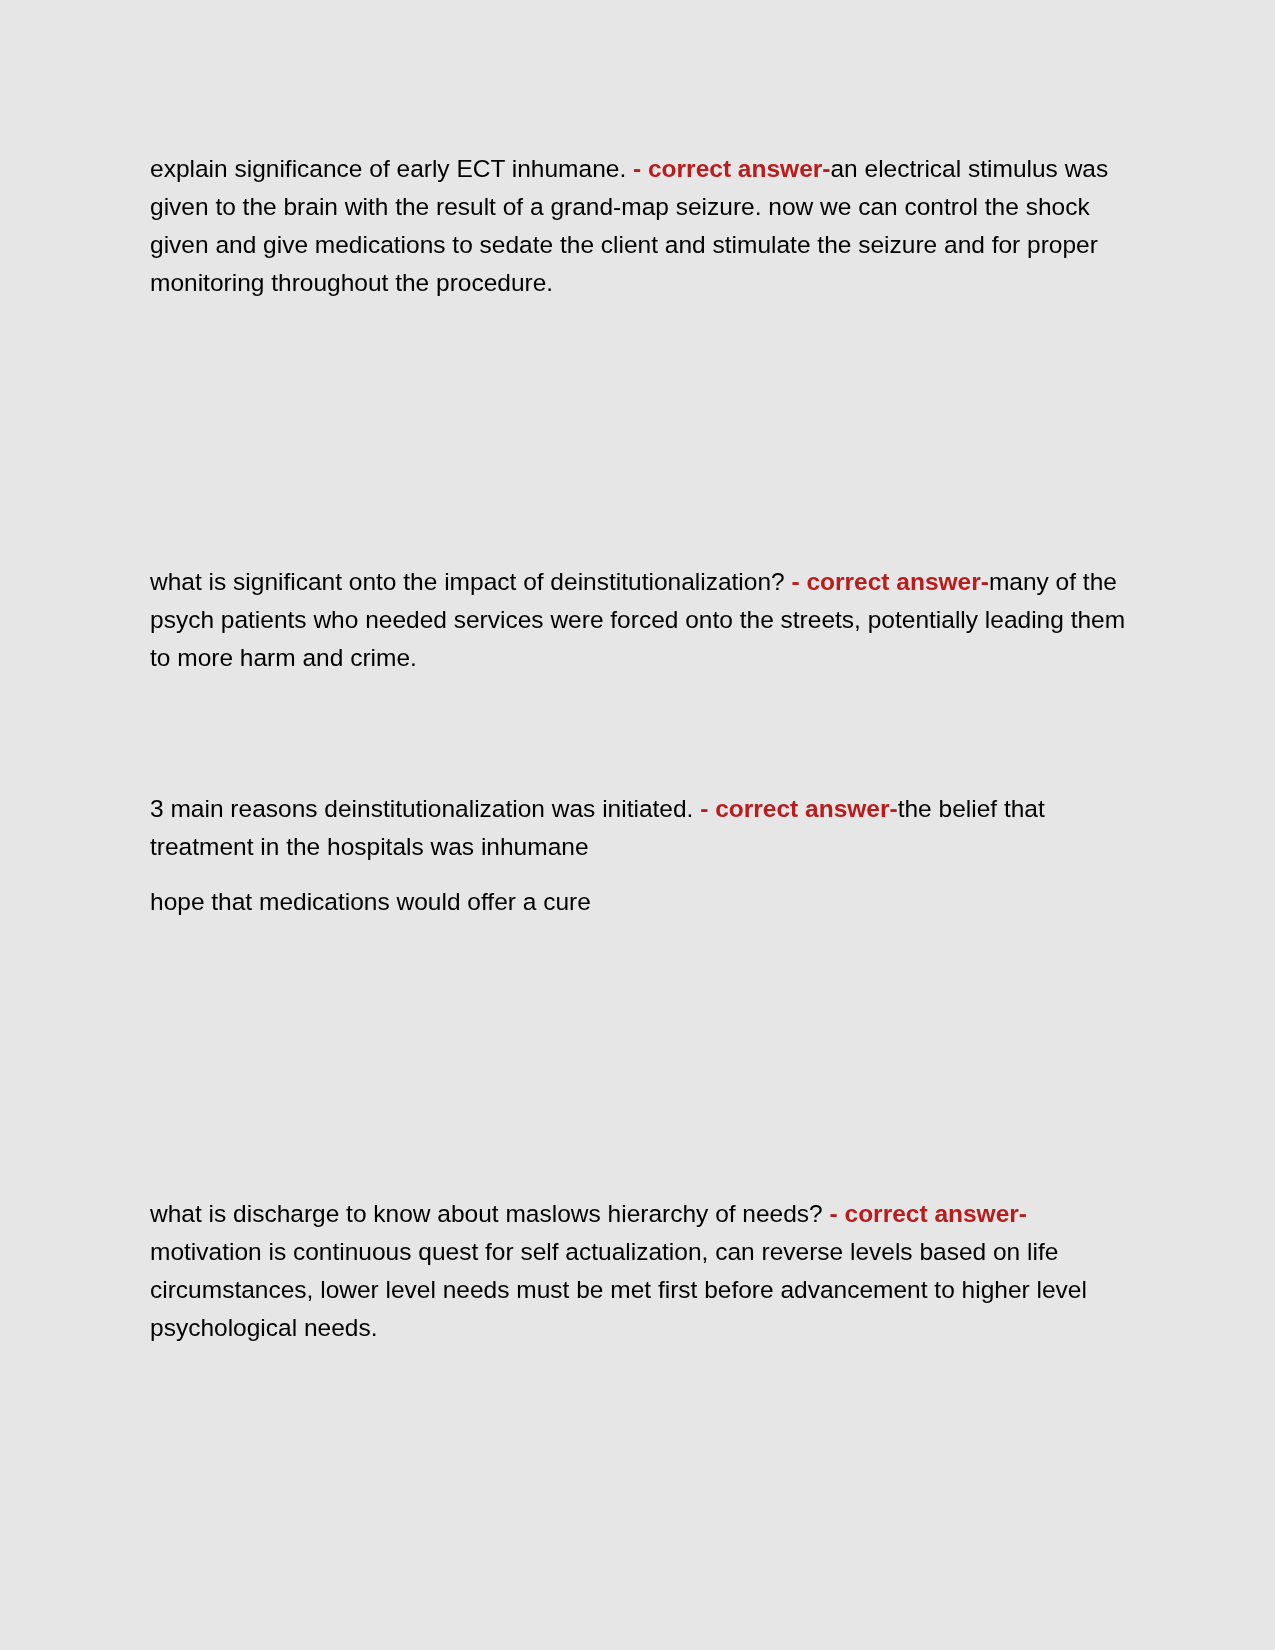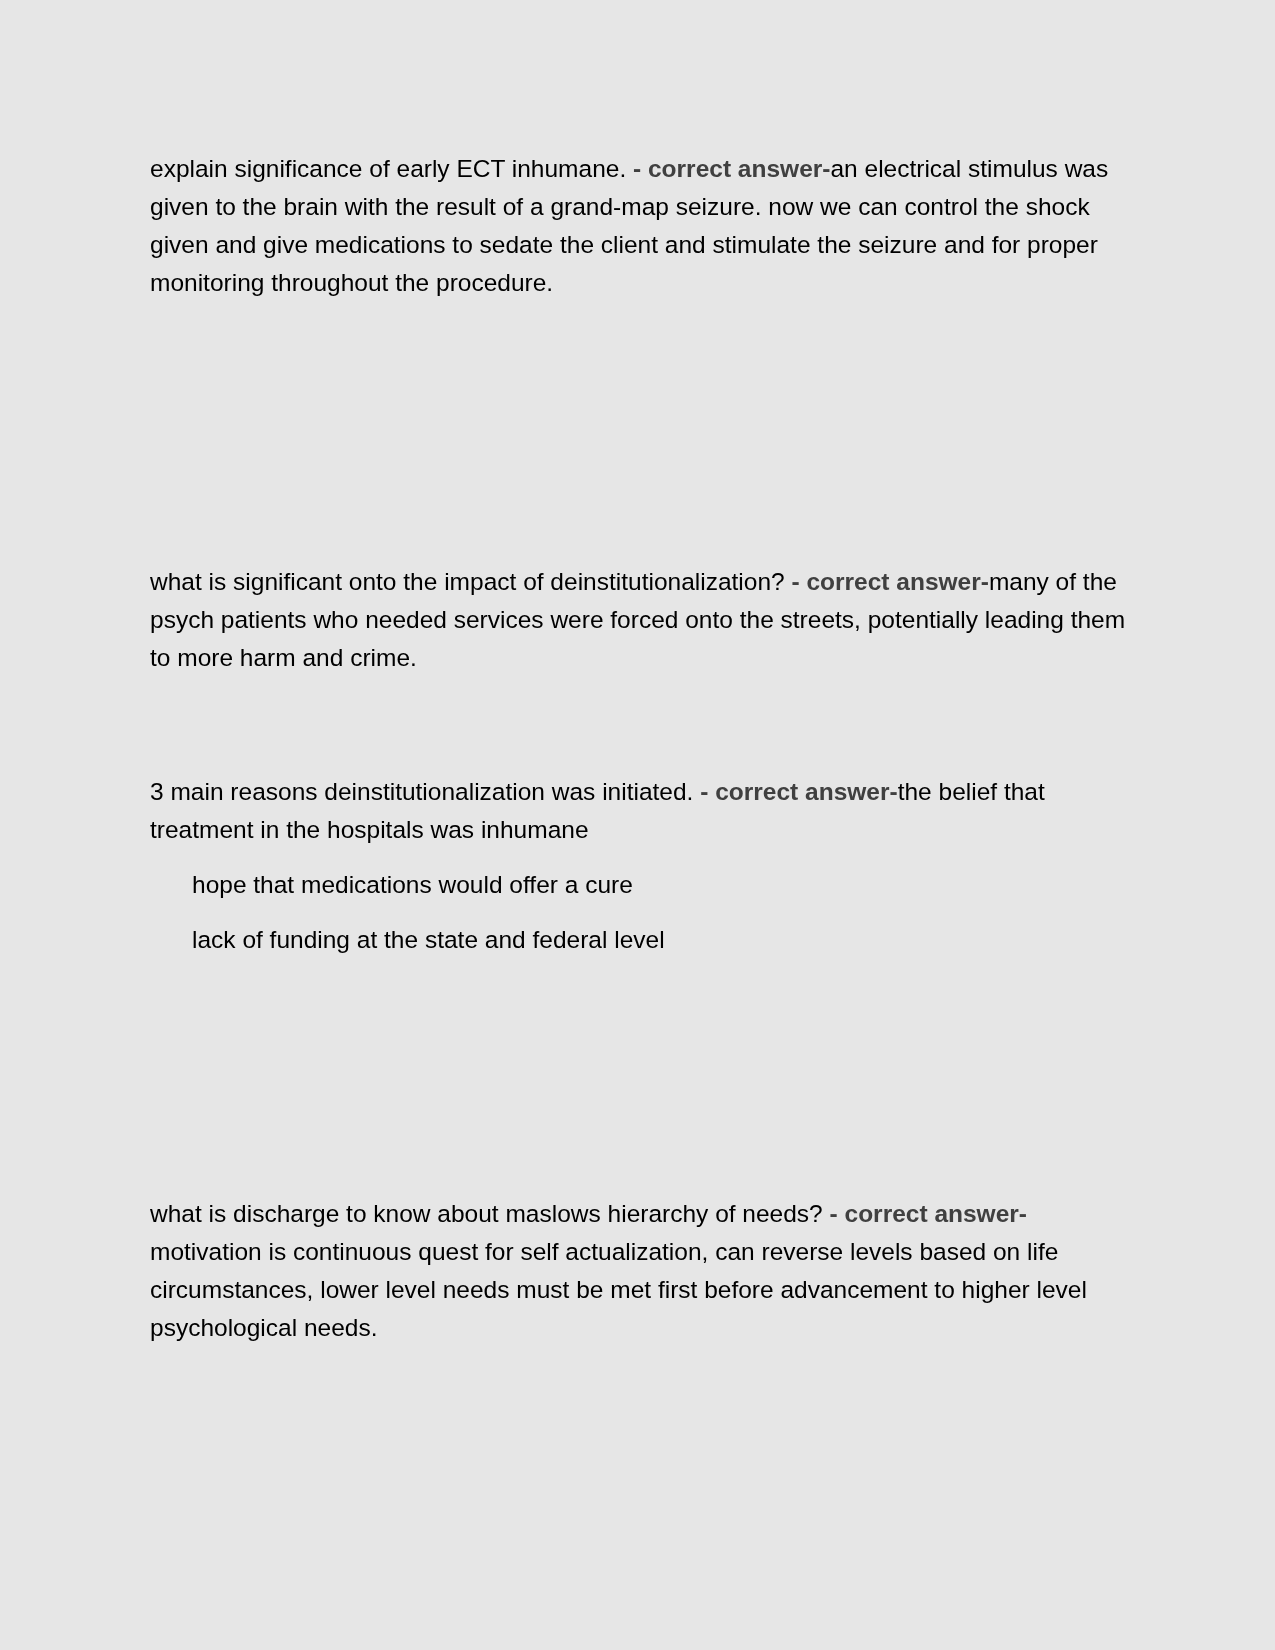--- a/index.html
+++ b/index.html
@@ -1,40 +1,39 @@
 <!DOCTYPE html>
 <html><head>
 <meta charset="utf-8">
 <style>
   html,body{margin:0;padding:0;}
   body{width:1275px;height:1650px;background:#e6e6e6;font-family:"Liberation Sans",sans-serif;color:#000;overflow:hidden;}
   .page{position:relative;width:1275px;height:1650px;}
   .qa{position:absolute;left:150px;width:980px;font-size:24.5px;line-height:38px;}
   .qa p{margin:0;}
-  .qa p.extra{margin-top:17px;margin-left:42px;}
-  .tag{color:#404040;font-weight:bold;margin-top:10px;}
+  .qa p.extra{margin-top:17px;}
+  .tag{color:#b91c1c;font-weight:bold;margin-top:10px;}
 </style>
 </head>
 <body>
 
 <div class="page">
 
   <div class="qa" style="top:150px">
     <p><span>explain significance of early ECT inhumane. </span><span class="tag">- correct answer-</span><span>an electrical stimulus was given to the brain with the result of a grand-map seizure. now we can control the shock given and give medications to sedate the client and stimulate the seizure and for proper monitoring throughout the procedure.</span></p>
   </div>
 
 
   <div class="qa" style="top:563px">
     <p><span>what is significant onto the impact of deinstitutionalization? </span><span class="tag">- correct answer-</span><span>many of the psych patients who needed services were forced onto the streets, potentially leading them to more harm and crime.</span></p>
   </div>
 
-  <div class="qa" style="top:773px">
+  <div class="qa" style="top:790px">
     <p><span>3 main reasons deinstitutionalization was initiated. </span><span class="tag">- correct answer-</span><span>the belief that treatment in the hospitals was inhumane</span></p>
     <p class="extra">hope that medications would offer a cure</p>
-    <p class="extra">lack of funding at the state and federal level</p>
   </div>
 
 
   <div class="qa" style="top:1195px">
     <p><span>what is discharge to know about maslows hierarchy of needs? </span><span class="tag">- correct answer-</span><span>motivation is continuous quest for self actualization, can reverse levels based on life circumstances, lower level needs must be met first before advancement to higher level psychological needs.</span></p>
   </div>
 
 
 </div>
 

